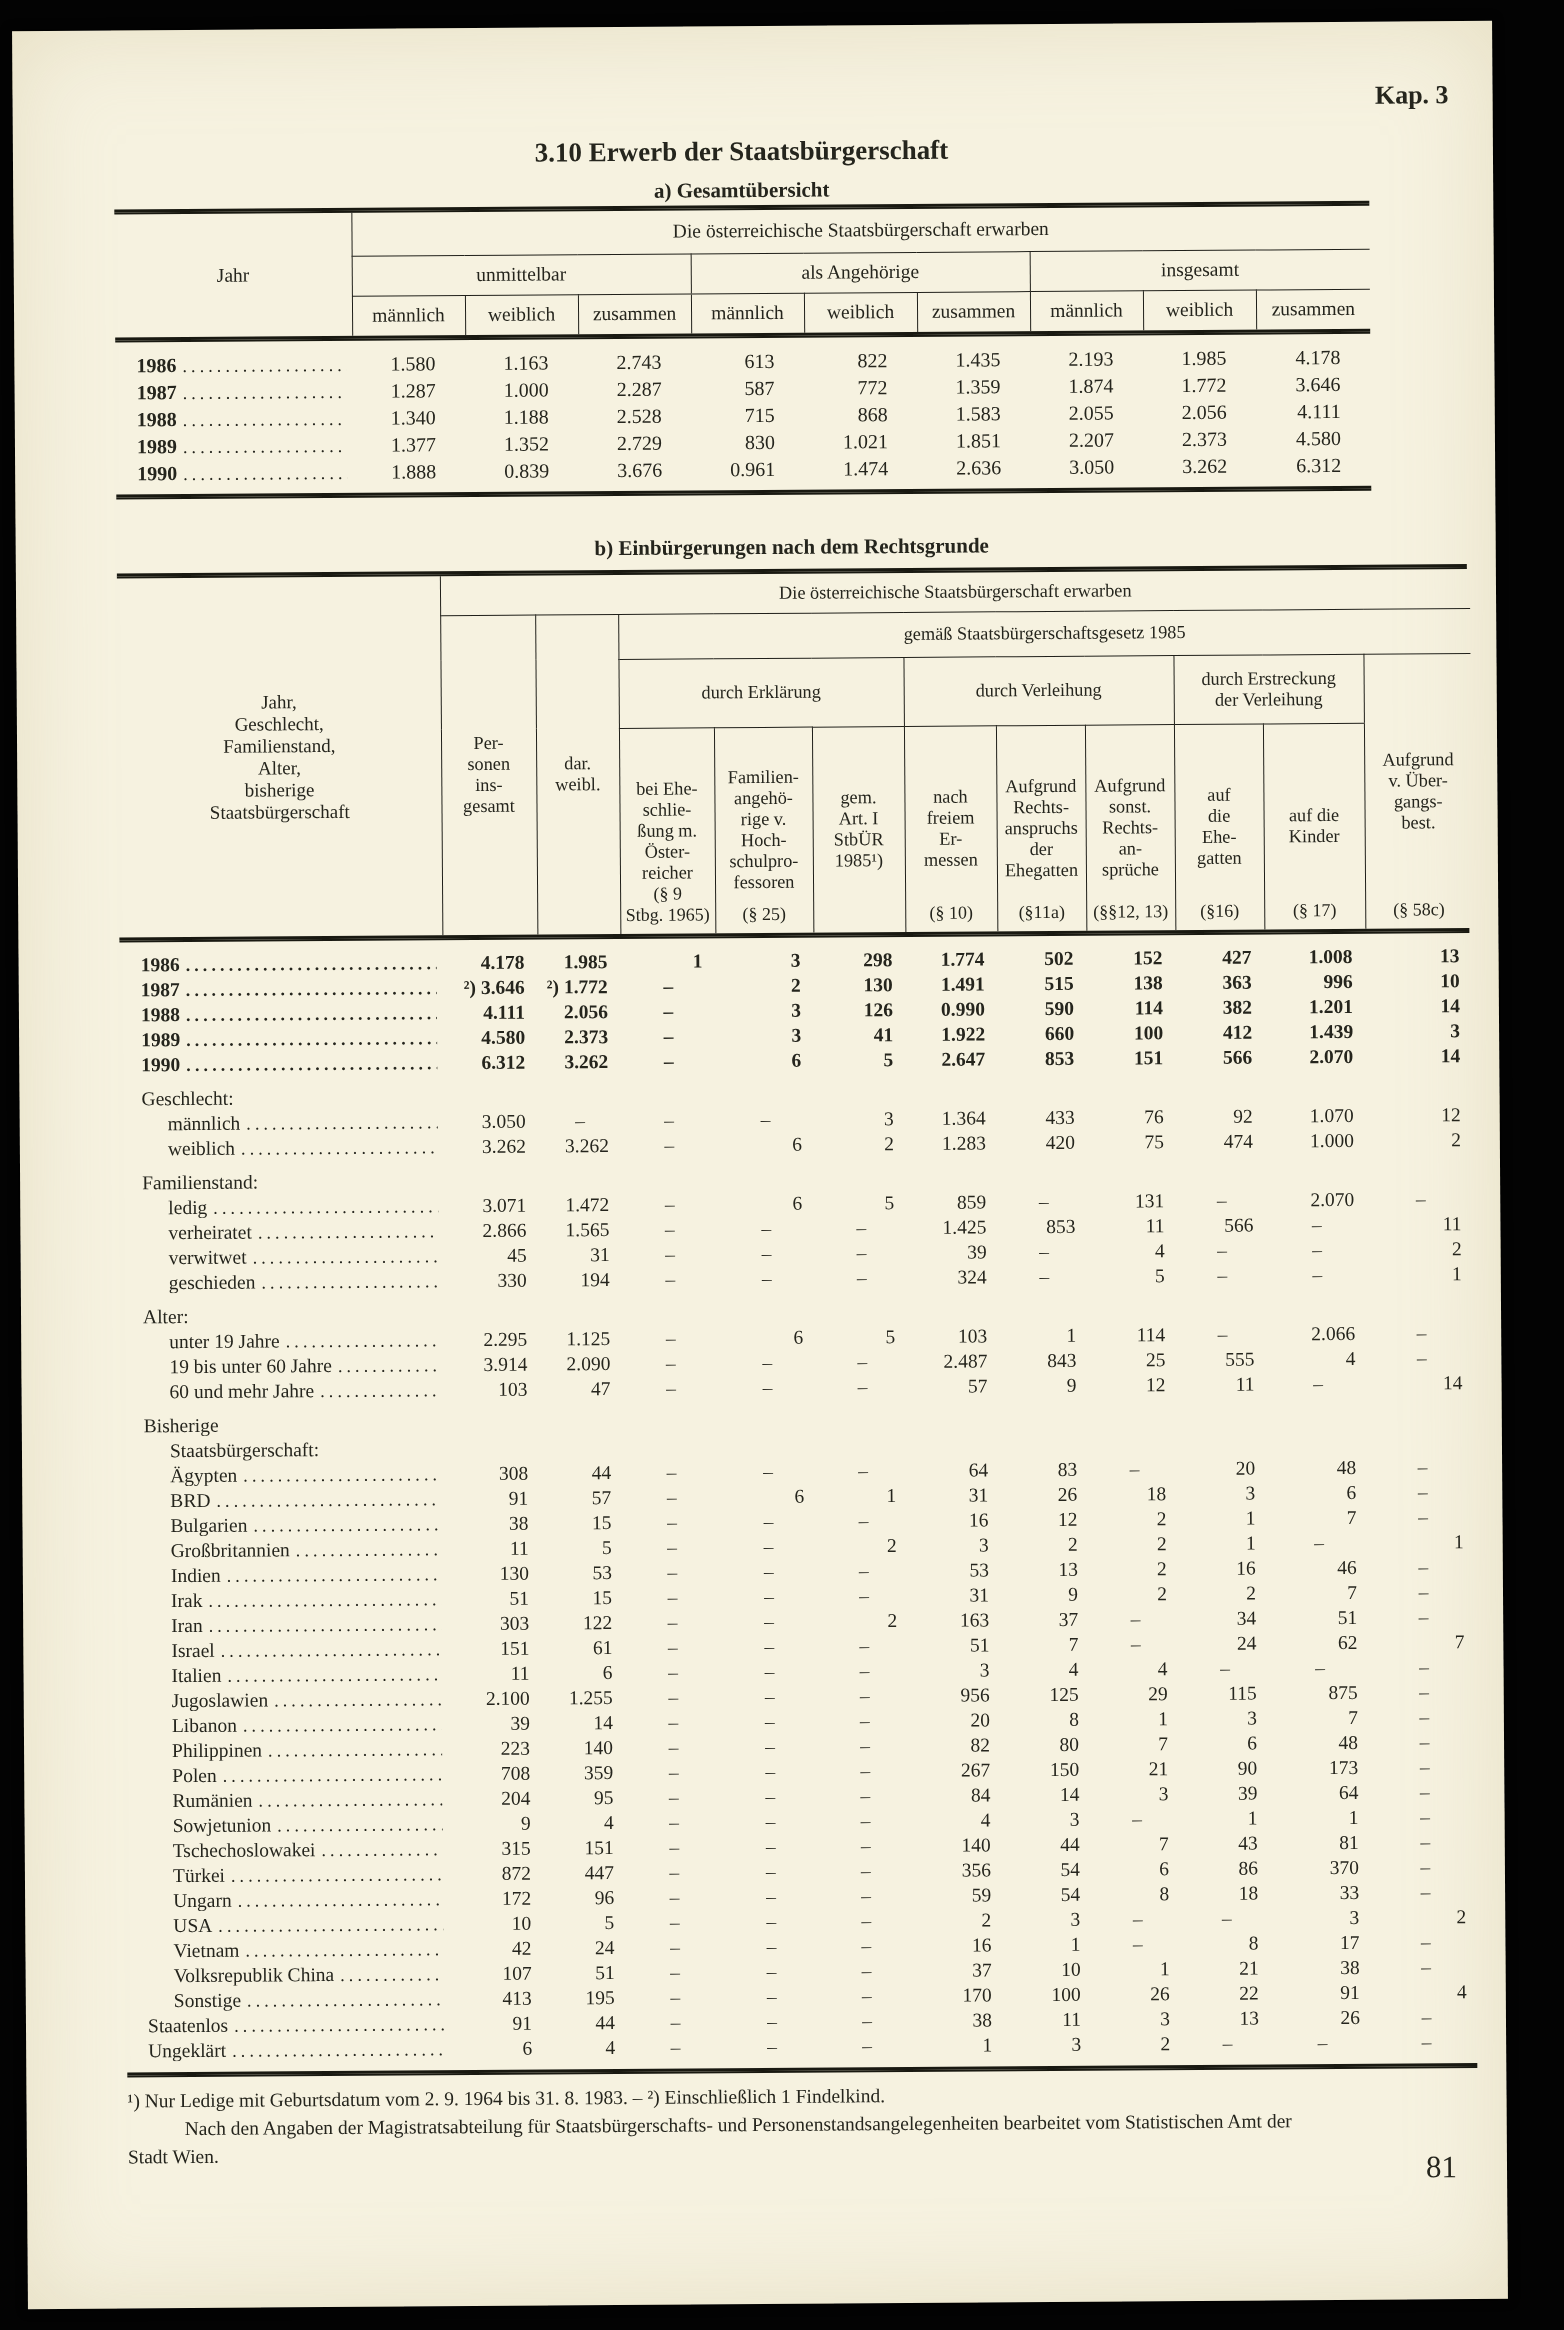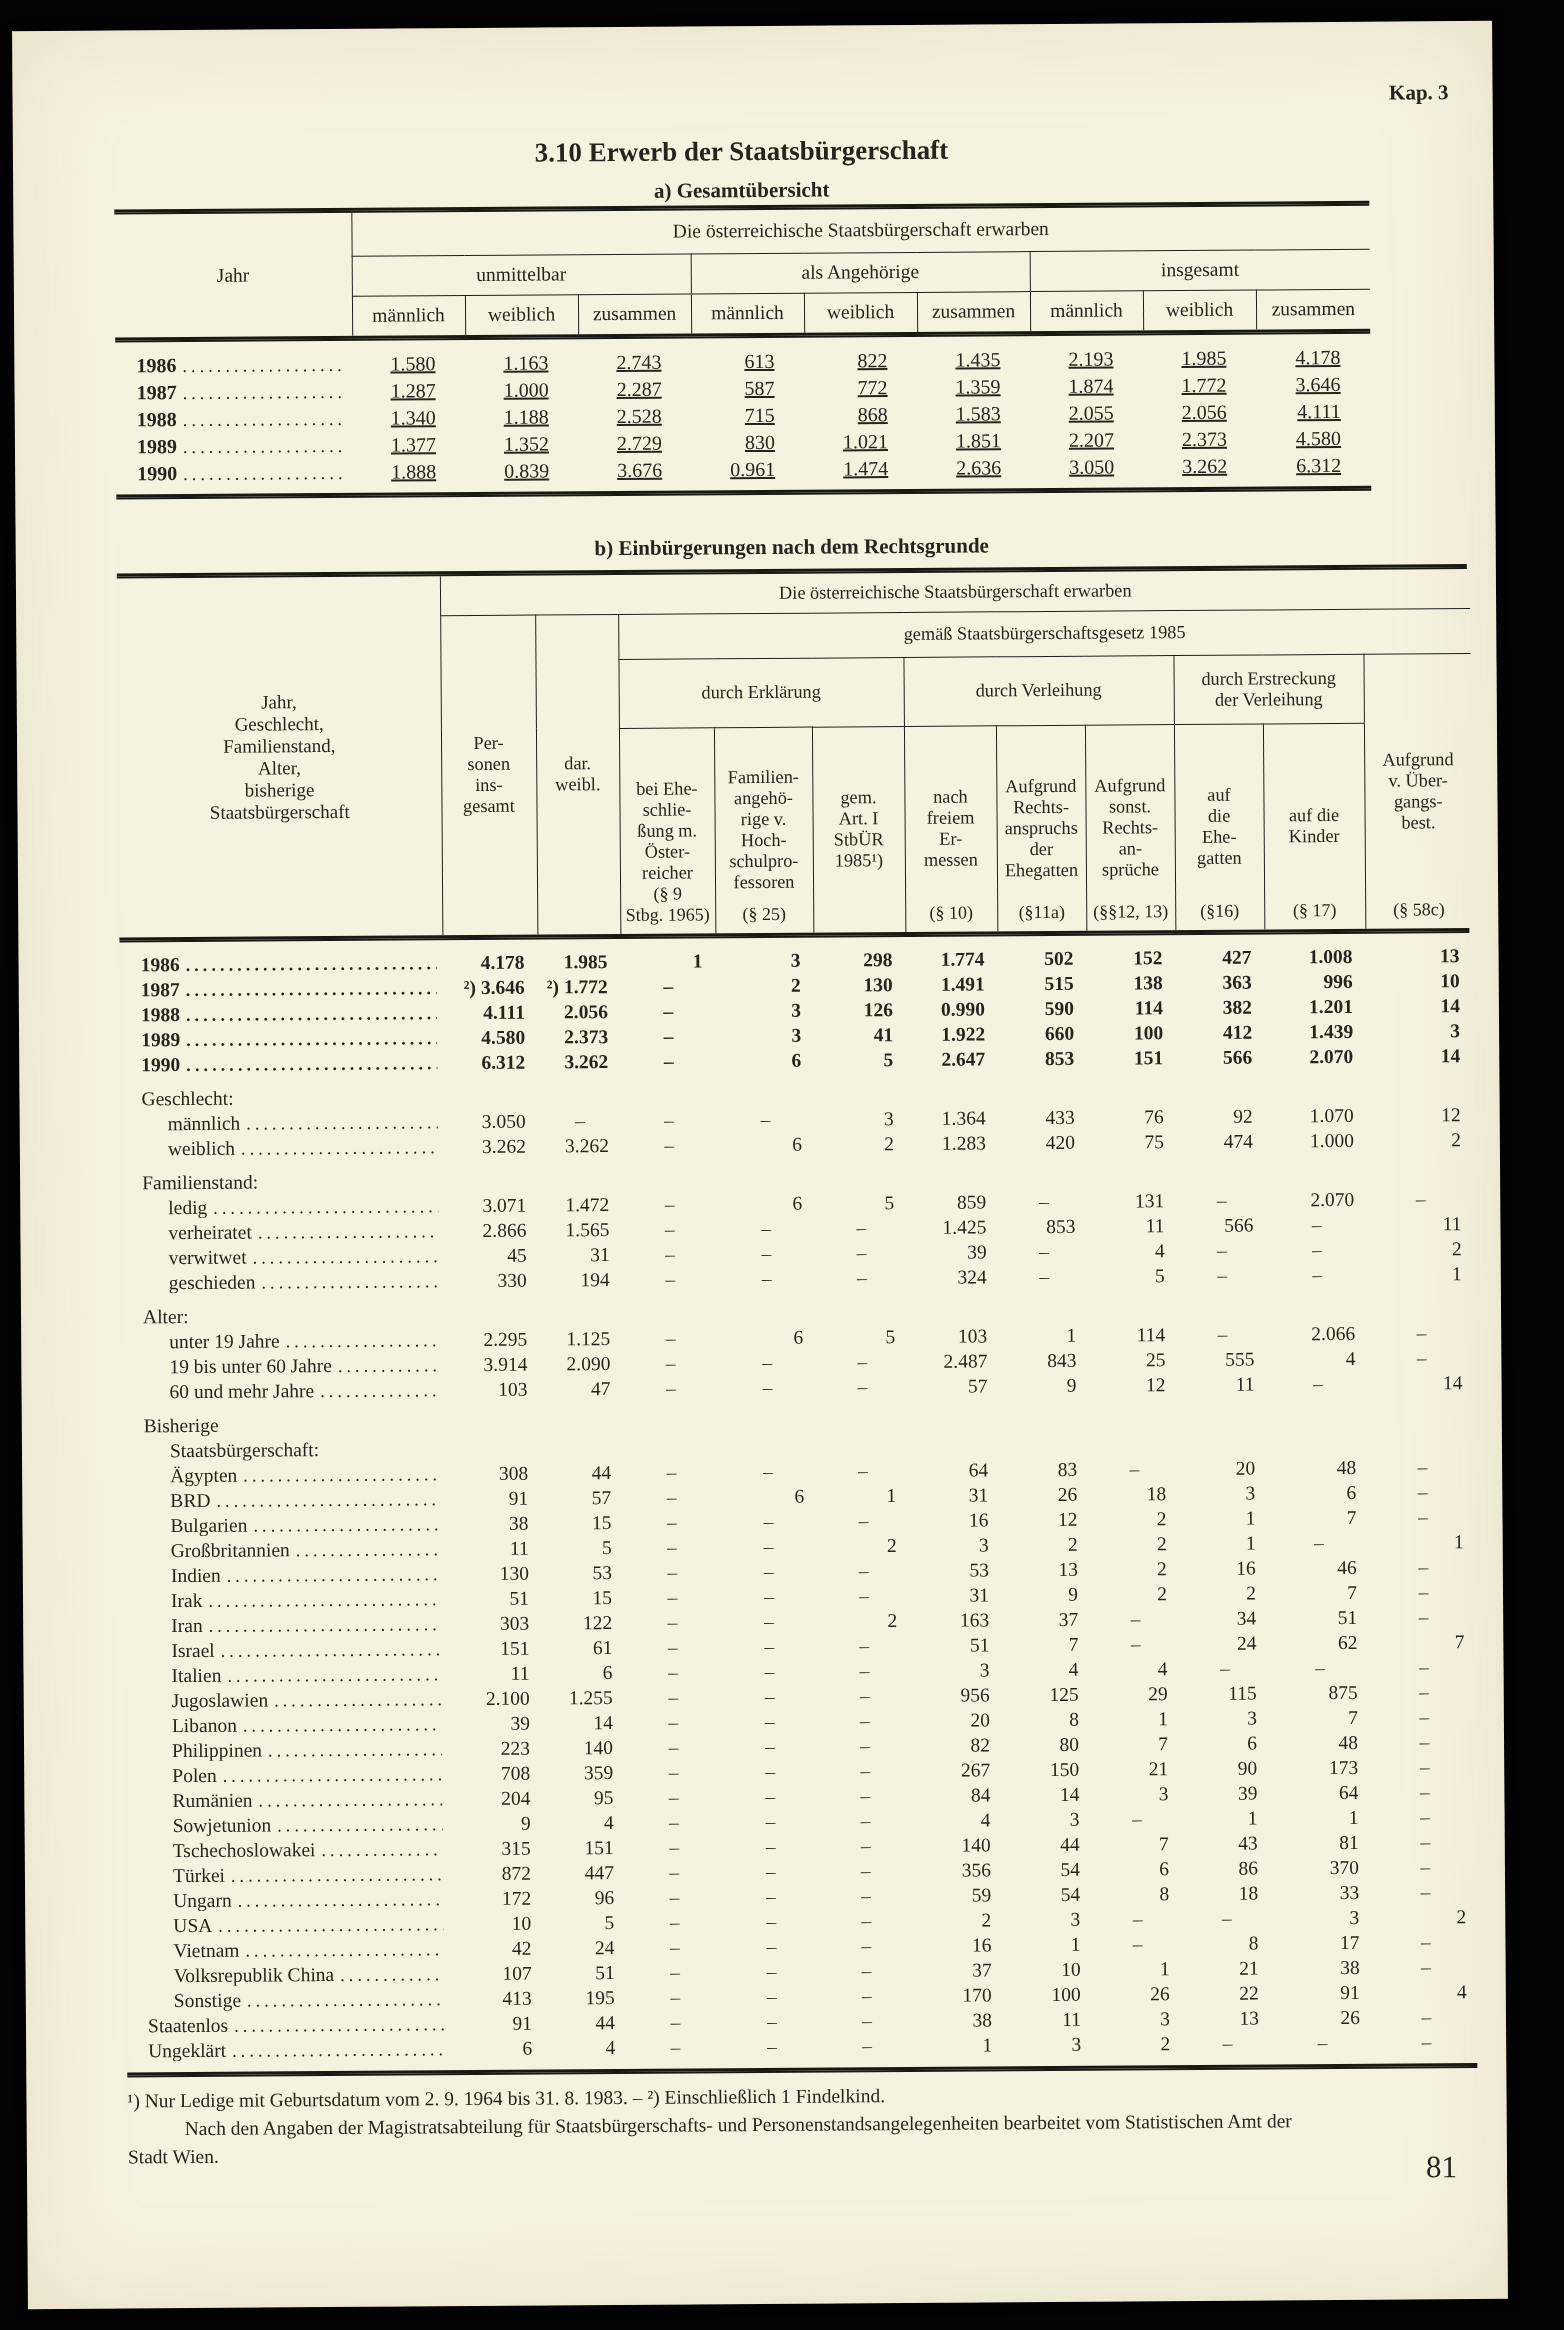--- a/index.html
+++ b/index.html
@@ -7,21 +7,21 @@
     width:1564px;height:2330px;background:#030303;position:relative;
     font-family:"Liberation Serif","DejaVu Serif",serif;color:#25251d;
   }
   .sheet{
     position:absolute;left:20px;top:26px;width:1480px;height:2278px;
     background:#f6f2e0;
     box-shadow:inset 0 0 95px rgba(205,193,150,.38), 0 0 10.7px rgba(0,0,0,.9);
     transform:rotate(-0.4deg);transform-origin:50% 50%;
   }
   .sheet *{box-sizing:border-box;}
-  .kap{position:absolute;top:59px;right:44px;font-size:21px;font-weight:bold;}
+  .kap{position:absolute;top:59px;right:44px;font-size:26px;font-weight:bold;}
   .title{position:absolute;top:110px;left:101px;width:1255px;margin:0;text-align:center;font-size:27px;font-weight:bold;}
   .sub{position:absolute;left:101px;width:1255px;margin:0;text-align:center;font-size:21px;font-weight:bold;}
   .subA{top:152px;}
   .subB{top:509px;width:1350px;}
   .block{position:absolute;left:101px;}
   .blockA{top:179px;width:1255px;}
   .blockB{top:543px;width:1350px;}
   .rule2{height:3.6px;border-top:3px solid #191911;border-bottom:2.4px solid #191911;}
   table{border-collapse:collapse;table-layout:fixed;width:100%;}
   th{font-weight:normal;text-align:center;vertical-align:middle;white-space:pre-line;padding:0;}
@@ -42,21 +42,21 @@
   .colcell .note{position:absolute;left:0;right:0;bottom:8.3px;text-align:center;font-size:18px;}
   .stubB{font-size:19px;}
   .bodyA{margin:7px 0 9.5px;font-size:20px;}
   .bodyB{margin:8.3px 0 10.7px;font-size:19.5px;}
   .bodyA td,.bodyB td{vertical-align:bottom;line-height:1.05;}
   .bodyA tr{height:27px;}
   .bodyB tr{height:25px;}
   .bodyB tr.gap{height:34px;}
   .bodyB tr.bold td{font-weight:bold;}
   .num{text-align:right;}
-  .bodyA .num{padding-right:30px;text-decoration:underline;}
+  .bodyA .num{padding-right:30px;}
   .bodyB .num{padding-right:13px;}
   .dash{text-align:center;}
   .stubflex{display:flex;align-items:baseline;overflow:hidden;}
   .ind0 .stubflex{padding-left:21px;}
   .ind1 .stubflex{padding-left:47px;}
   .bodyA .lab{font-weight:bold;white-space:nowrap;}
   .lab{white-space:nowrap;}
   .dots{flex:1 1 auto;overflow:hidden;white-space:nowrap;margin:0 6px 0 6px;}
   .dots::after{content:"..........................................................................................";letter-spacing:4.1px;font-size:18px;}
   .fnotes{position:absolute;left:101px;top:2057px;width:1355px;font-size:19.5px;line-height:28px;}

